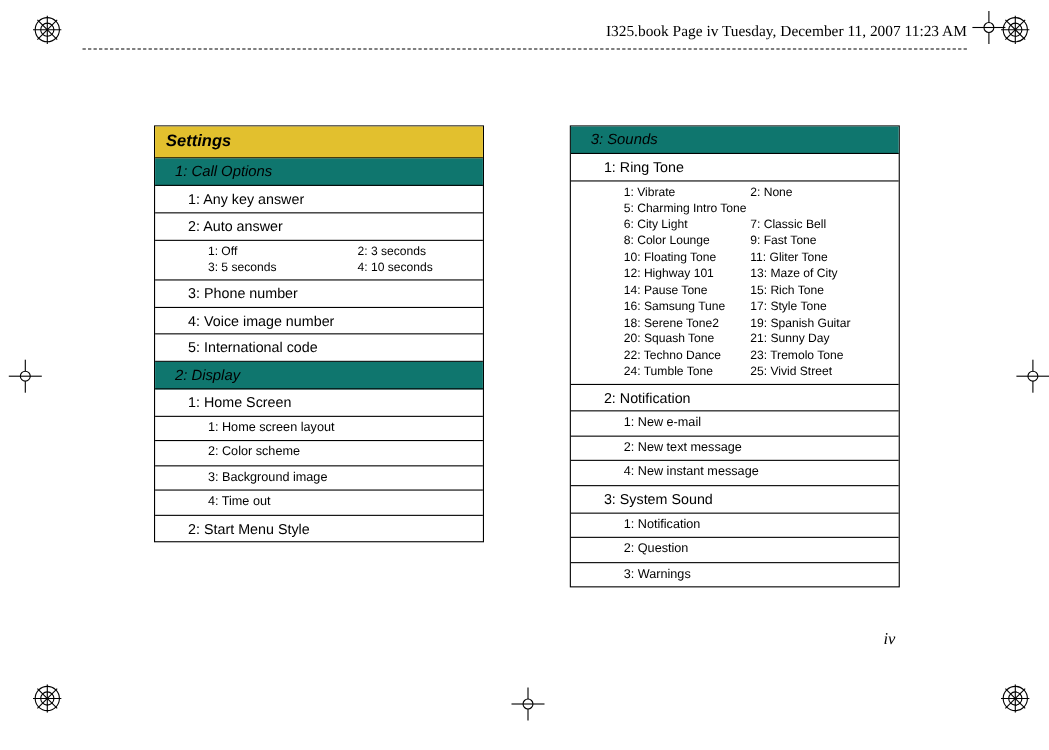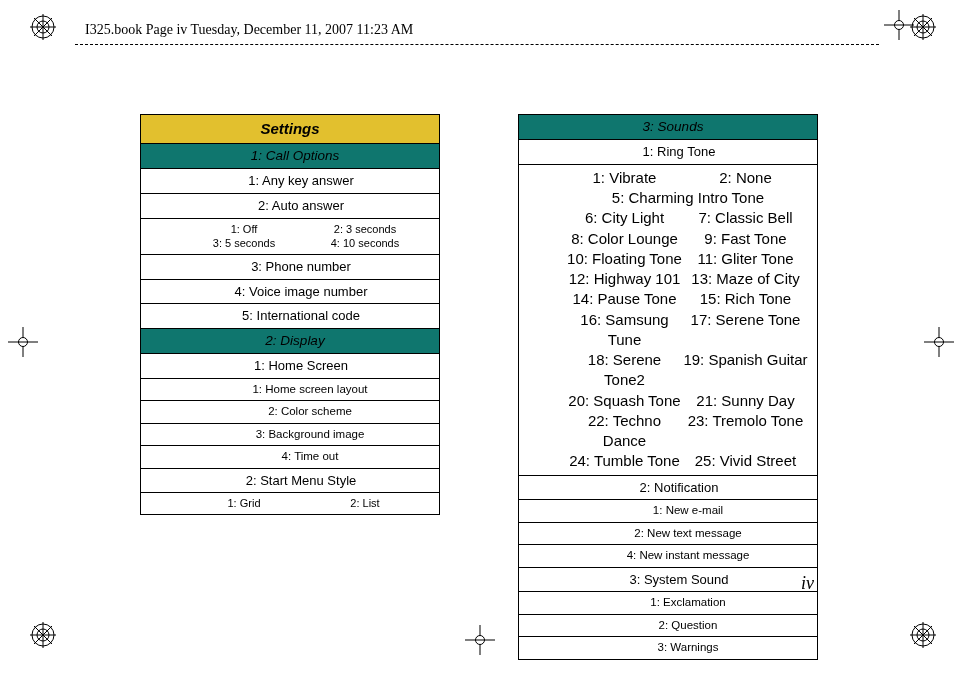--- a/index.html
+++ b/index.html
@@ -39,41 +39,41 @@
   }
   
   .top-line {
     position:absolute;
     left:75px; right:75px;
     top:15px;
     height:30px;
     border-bottom:1px dashed #000;
     display:flex;
     align-items:center;
+    justify-content:flex-end;
   }
   .top-text {
     font-family: "Times New Roman", serif;
     font-size:14px;
     padding-left:10px;
     background:#fff;
   }
   
   .col {
     position:absolute;
     width:300px;
     border:1px solid #000;
   }
   .col.left  { left:140px; top:114px; }
   .col.right { left:518px; top:114px; }
   .row {
     border-bottom:1px solid #000;
     padding:3px 8px 3px 8px;
     font-size:13px;
     line-height:1.35;
-    text-align:center;
   }
   .row:last-child { border-bottom:none; }
   .hdr-yellow {
     background:#e2c02e;
     font-weight:bold;
     font-style:italic;
     font-size:15px;
     padding:4px 10px;
   }
   .lvl1 {
@@ -83,39 +83,40 @@
     font-size:13.5px;
   }
   .lvl2 { padding-left:30px; font-size:13px;}
   .lvl3 { padding-left:48px; font-size:11.5px;}
   .grid2 {
     padding-left:48px;
     font-size:11px;
   }
   .grid2 .pair {
     display:flex;
+    gap:26px;
   }
   .grid2 .pair span:first-child { flex:0 0 110px; }
   .grid2 .pair span:last-child  { flex:1; }
   .rt-grid {
     padding-left:48px;
-    font-size:15px;
+    font-size:11px;
     line-height:1.35;
   }
   .rt-grid .pair { display:flex; }
   .rt-grid .pair span:first-child { flex:0 0 115px; }
   .rt-grid .pair span:last-child  { flex:1; }
   .rt-grid .single { }
   .page-num {
     position:absolute;
     right:140px;
     top:573px;
     font-style:italic;
     font-family:"Times New Roman",serif;
-    font-size:18px;
+    font-size:15px;
     text-align:right;
   }
 </style>
 </head>
 <body>
 
 <div class="reg" style="left:30px; top:14px;">
   <svg width="26" height="26">
       <circle cx="13" cy="13" r="11" fill="none" stroke="#000"></circle>
       <circle cx="13" cy="13" r="6" fill="none" stroke="#000"></circle>
@@ -191,26 +192,20 @@
   <div class="row lvl2">3: Phone number</div>
   <div class="row lvl2">4: Voice image number</div>
   <div class="row lvl2">5: International code</div>
   <div class="row lvl1">2: Display</div>
   <div class="row lvl2">1: Home Screen</div>
   <div class="row lvl3">1: Home screen layout</div>
   <div class="row lvl3">2: Color scheme</div>
   <div class="row lvl3">3: Background image</div>
   <div class="row lvl3">4: Time out</div>
   <div class="row lvl2">2: Start Menu Style</div>
-  <div class="row grid2">
-    <div class="pair">
-        <span>1: Grid</span>
-        <span>2: List</span>
-      </div>
-  </div>
 </div>
 
 <div class="col right">
   <div class="row lvl1">3: Sounds</div>
   <div class="row lvl2">1: Ring Tone</div>
   <div class="row rt-grid">
     <div class="pair">
         <span>1: Vibrate</span>
         <span>2: None</span>
       </div>
@@ -230,21 +225,21 @@
     <div class="pair">
         <span>12: Highway 101</span>
         <span>13: Maze of City</span>
       </div>
     <div class="pair">
         <span>14: Pause Tone</span>
         <span>15: Rich Tone</span>
       </div>
     <div class="pair">
         <span>16: Samsung Tune</span>
-        <span>17: Serene Tone</span>
+        <span>17: Style Tone</span>
       </div>
     <div class="pair">
         <span>18: Serene Tone2</span>
         <span>19: Spanish Guitar</span>
       </div>
     <div class="pair">
         <span>20: Squash Tone</span>
         <span>21: Sunny Day</span>
       </div>
     <div class="pair">
@@ -254,18 +249,18 @@
     <div class="pair">
         <span>24: Tumble Tone</span>
         <span>25: Vivid Street</span>
       </div>
   </div>
   <div class="row lvl2">2: Notification</div>
   <div class="row lvl3">1: New e-mail</div>
   <div class="row lvl3">2: New text message</div>
   <div class="row lvl3">4: New instant message</div>
   <div class="row lvl2">3: System Sound</div>
-  <div class="row lvl3">1: Exclamation</div>
+  <div class="row lvl3">1: Notification</div>
   <div class="row lvl3">2: Question</div>
   <div class="row lvl3">3: Warnings</div>
 </div>
 
 <div class="page-num">iv</div>
 
 </body></html>

